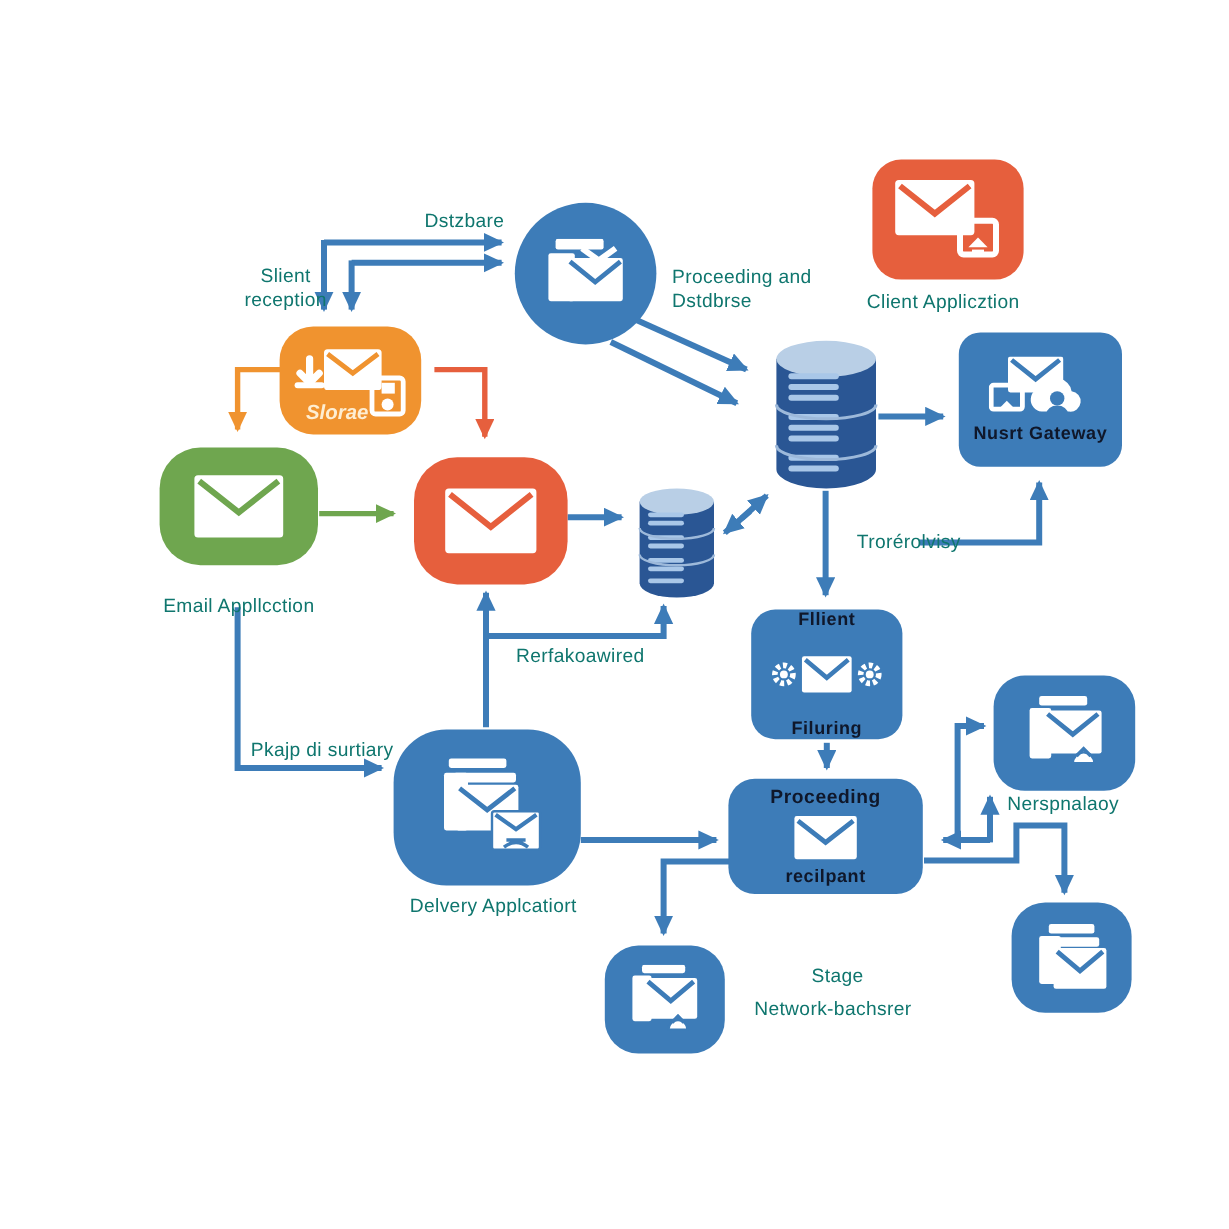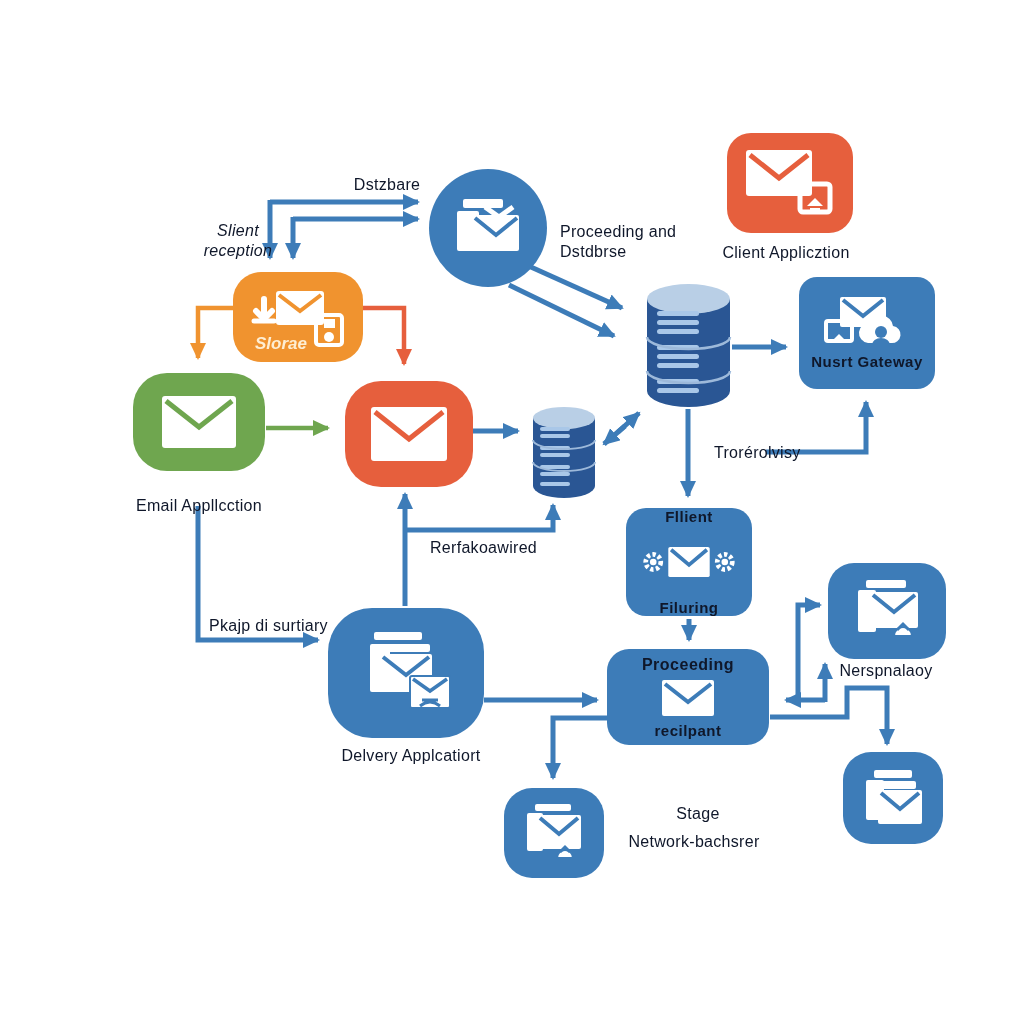--- a/index.html
+++ b/index.html
@@ -1,21 +1,21 @@
 <!DOCTYPE html>
 <html><head>
 <meta charset="utf-8">
 <style>
   html,body{margin:0;padding:0;background:#ffffff;}
   #stage{position:relative;width:1024px;height:1024px;background:#ffffff;overflow:hidden;
          font-family:"Liberation Sans",sans-serif;}
   svg.wires{position:absolute;left:0;top:0;pointer-events:none;}
   .node{position:absolute;display:flex;flex-direction:column;align-items:center;justify-content:center;box-sizing:border-box;}
   .rbox{border-radius:28px;}
-  .lbl{position:absolute;font-size:16px;color:#0f172a;letter-spacing:.3px;white-space:pre-line;line-height:1.25;}
+  .lbl{position:absolute;font-size:16px;color:#0f766e;letter-spacing:.3px;white-space:pre-line;line-height:1.25;}
   .lbl.c{transform:translateX(-50%);text-align:center;}
   .inlbl{color:#0f172a;font-size:15px;font-weight:bold;letter-spacing:.5px;}
   .storage-lbl{color:rgba(255,245,225,.92);font-size:17px;font-weight:bold;font-style:italic;
                position:absolute;left:22px;bottom:8px;}
   
   .bg-blue{background:#3d7cb8;}
   .bg-orange{background:#f0932f;}
   .bg-red{background:#e65f3d;}
   .bg-green{background:#6fa64f;}
 </style>
@@ -78,21 +78,21 @@
 
       <path d="M770,717 H847 V688 H887 V744" marker-end="url(#mb)"></path>
     </g>
 
     <path d="M236,308 H198 V358" fill="none" stroke="#f0932f" stroke-width="4.5" marker-end="url(#mo)"></path>
     <path d="M362,308 H404 V364" fill="none" stroke="#e65f3d" stroke-width="4.5" marker-end="url(#mr)"></path>
 
     <path d="M266,428 H328" fill="none" stroke="#6fa64f" stroke-width="4.5" marker-end="url(#mg)"></path>
   </svg>
 
-  <div class="node rbox bg-orange" style="left:233px;top:272px;width:130px;height:90px;">
+  <div class="node rbox bg-orange" style="left:233px;top:272px;width:118px;height:90px;">
     <svg width="104" height="64" viewBox="0 0 104 64">
       <path d="M18 14 v16 M10 26 l8 8 l8 -8" stroke="#fff" stroke-width="6" fill="none" stroke-linecap="round"></path>
       <path d="M8 36 h20" stroke="#fff" stroke-width="5" fill="none" stroke-linecap="round"></path>
       <rect x="30" y="6" width="48" height="34" rx="3" fill="#fff"></rect>
       <path d="M33 10 L54 26 L75 10" fill="none" stroke="#f0932f" stroke-width="4"></path>
       <rect x="70" y="30" width="26" height="30" rx="3" fill="none" stroke="#fff" stroke-width="4"></rect>
       <rect x="78" y="34" width="11" height="9" fill="#fff"></rect>
       <circle cx="83" cy="52" r="5" fill="#fff"></circle>
     </svg>
     <span class="storage-lbl">Slorae</span>
@@ -251,19 +251,19 @@
     <svg width="62" height="56" viewBox="0 0 62 56">
       <rect x="12" y="0" width="38" height="8" rx="2" fill="#fff"></rect>
       <rect x="16" y="11" width="38" height="8" rx="2" fill="#fff"></rect>
       <rect x="4" y="10" width="18" height="40" rx="2" fill="#fff"></rect>
       <rect x="16" y="20" width="44" height="34" rx="2" fill="#fff"></rect>
       <path d="M19 23 L38 39 L57 23" fill="none" stroke="#3d7cb8" stroke-width="4"></path>
     </svg>
   </div>
 
   <div class="lbl c" style="left:387px;top:175px;">Dstzbare</div>
-  <div class="lbl c" style="left:238px;top:221px;font-style:italic;">Slient
+  <div class="lbl c" style="left:238px;top:221px;">Slient
 reception</div>
   <div class="lbl" style="left:714px;top:443px;">Trorérolvisy</div>
   <div class="lbl" style="left:430px;top:538px;">Rerfakoawired</div>
   <div class="lbl" style="left:209px;top:616px;">Pkajp di surtiary</div>
 
 </div>
 
 </body></html>

